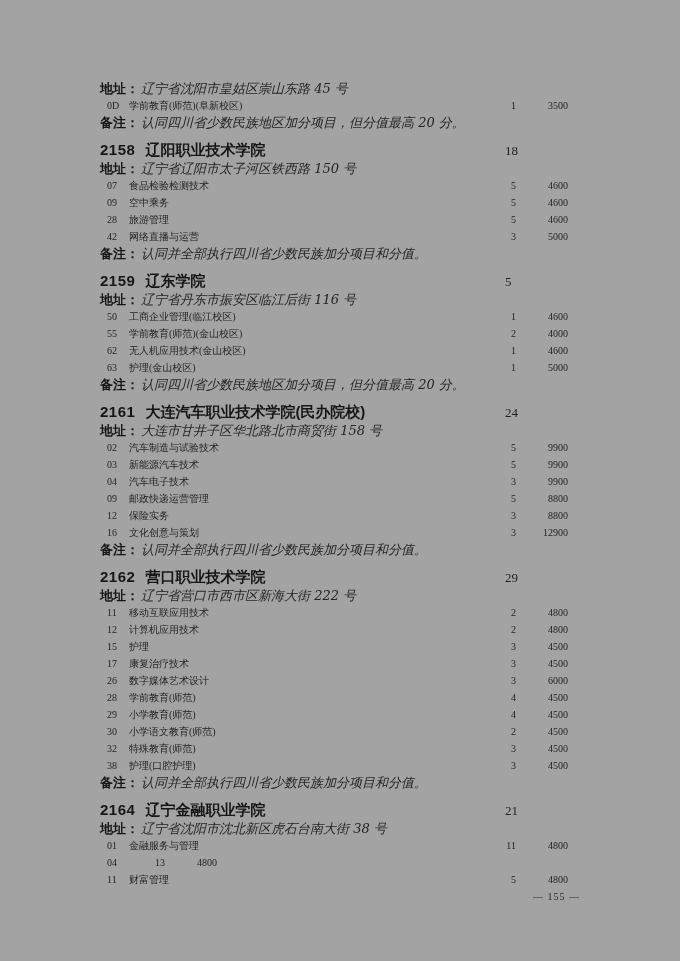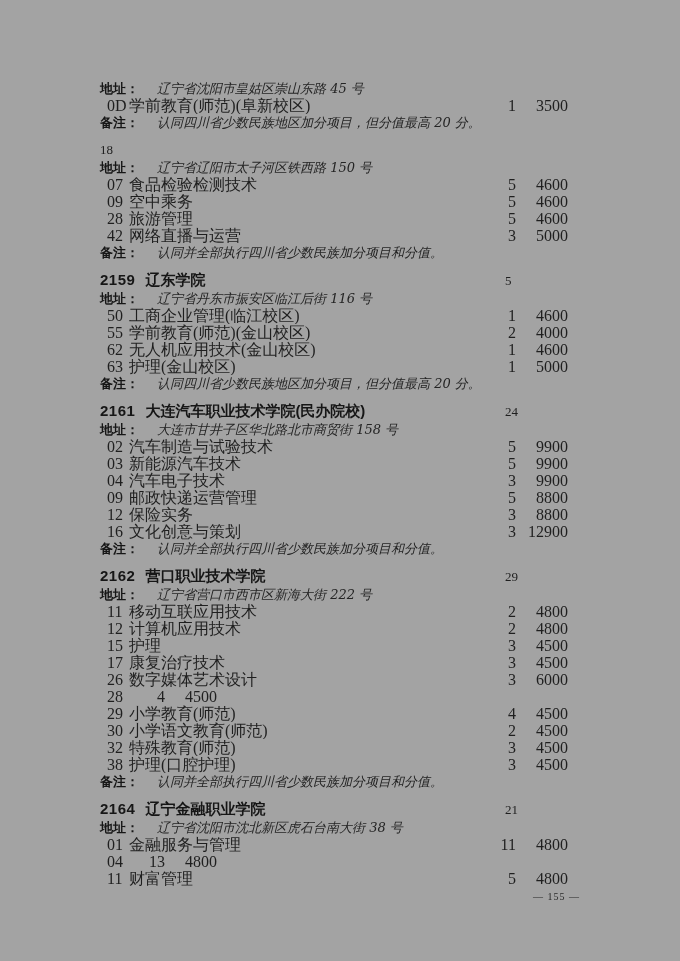--- a/index.html
+++ b/index.html
@@ -49,27 +49,27 @@
   }
   .lbl {
     font-family: "Liberation Sans", "DejaVu Sans", sans-serif;
     font-weight: 700;
     color: #161616;
     flex: 0 0 auto;
   }
   .kai {
     font-family: "DejaVu Serif", "Liberation Serif", serif;
     font-style: italic;
-    margin-left: 18px;
+    margin-left: 2px;
     color: #242424;
   }
   .course-row {
     display: flex;
     line-height: 17px;
-    font-size: 16px;
+    font-size: 10px;
     white-space: nowrap;
   }
   .c-code { flex: 0 0 22px; margin-left: 7px; }
   .c-name { flex: 1 1 auto; overflow: hidden; }
   .c-quota { flex: 0 0 36px; text-align: right; }
   .c-tuition { flex: 0 0 52px; text-align: right; }
   .page-number {
     position: absolute;
     top: 891px;
     right: 100px;
@@ -97,20 +97,23 @@
         <span class="c-tuition">3500</span>
       </div>
       <div class="remark-row">
         <span class="lbl">备注：</span>
         <span class="kai">认同四川省少数民族地区加分项目，但分值最高 20 分。</span>
       </div>
     </section>
 
     <section class="block">
       <div class="college-header">
+        <div class="h-title">
+          <span class="h-code">2158</span><span>辽阳职业技术学院</span>
+        </div>
         <div class="h-total">18</div>
       </div>
       <div class="addr-row">
         <span class="lbl">地址：</span>
         <span class="kai">辽宁省辽阳市太子河区铁西路 150 号</span>
       </div>
       <div class="course-row">
         <span class="c-code">07</span>
         <span class="c-name">食品检验检测技术</span>
         <span class="c-quota">5</span>
@@ -270,20 +273,21 @@
         <span class="c-tuition">4500</span>
       </div>
       <div class="course-row">
         <span class="c-code">26</span>
         <span class="c-name">数字媒体艺术设计</span>
         <span class="c-quota">3</span>
         <span class="c-tuition">6000</span>
       </div>
       <div class="course-row">
         <span class="c-code">28</span>
+        <span class="c-name">学前教育(师范)</span>
         <span class="c-quota">4</span>
         <span class="c-tuition">4500</span>
       </div>
       <div class="course-row">
         <span class="c-code">29</span>
         <span class="c-name">小学教育(师范)</span>
         <span class="c-quota">4</span>
         <span class="c-tuition">4500</span>
       </div>
       <div class="course-row">

